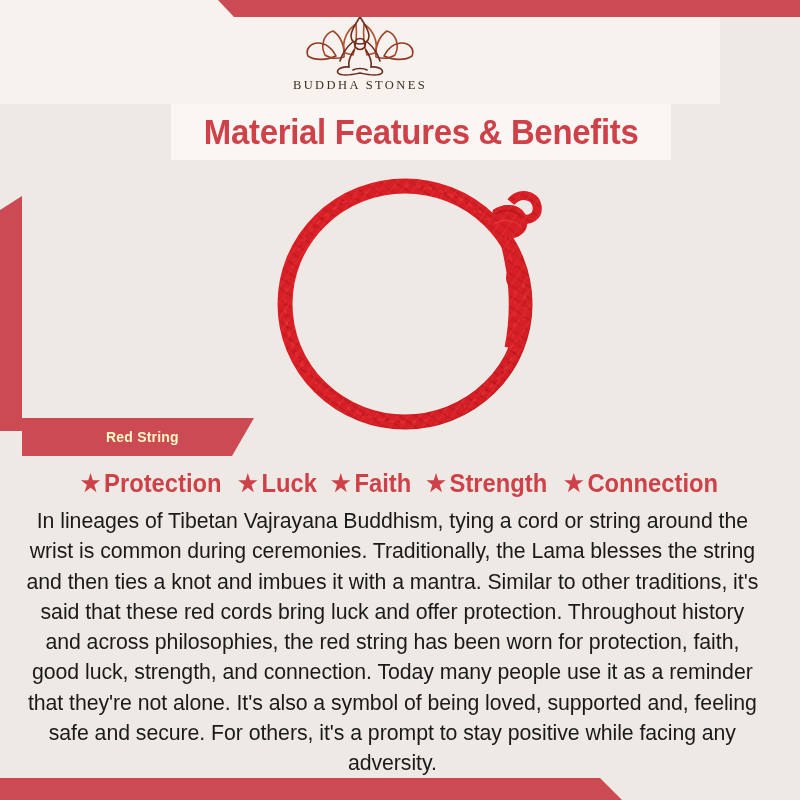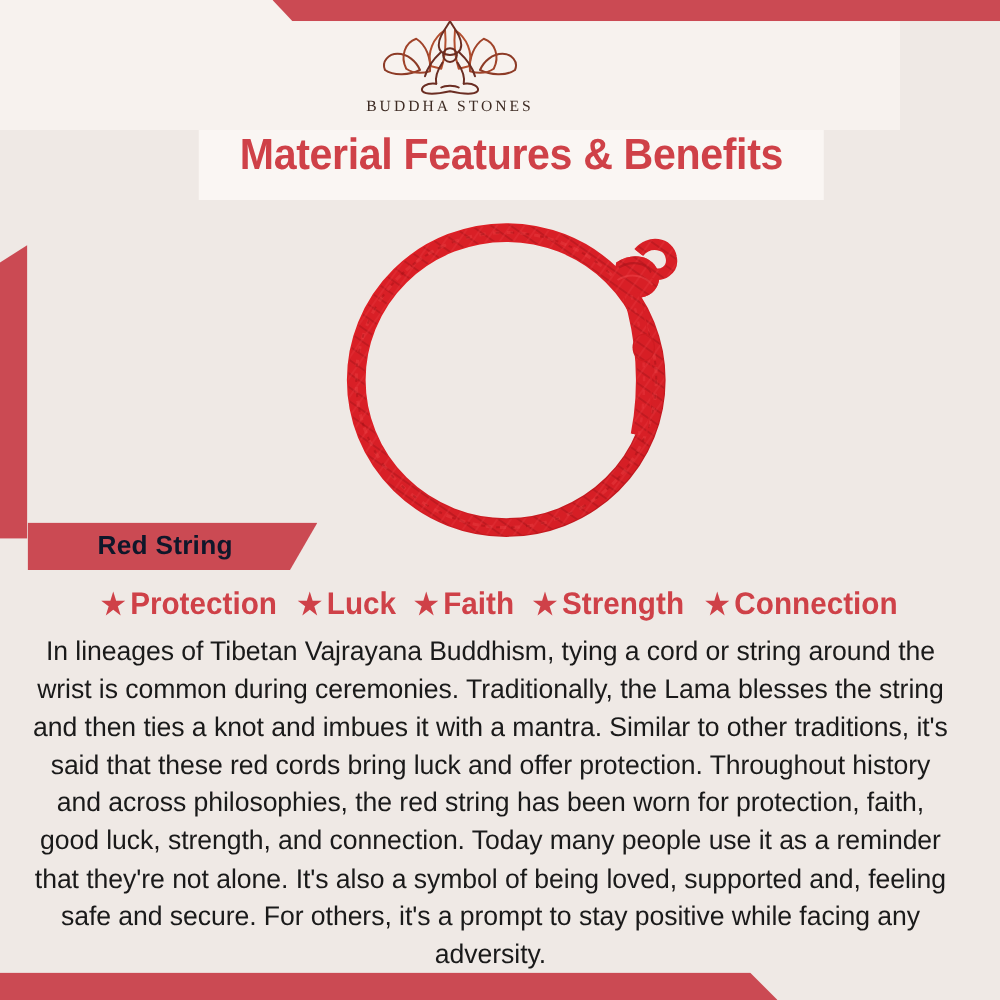--- a/index.html
+++ b/index.html
@@ -82,25 +82,26 @@
     letter-spacing: 2.4px;
     color: #3d2b23;
     margin-top: 2px;
     white-space: nowrap;
   }
 
   
   .title-banner {
     position: absolute;
     top: 104px;
-    left: 159px;
+    left: 171px;
     width: 500px;
     height: 56px;
     background: #faf6f3;
     display: flex;
+    align-items: center;
     justify-content: center;
     z-index: 3;
   }
   .title-banner h1 {
     margin: 0;
     font-family: "Liberation Sans Narrow", "Liberation Sans", sans-serif;
     font-weight: 700;
     font-size: 35px;
     letter-spacing: -0.3px;
     color: #cf4148;
@@ -133,25 +134,25 @@
     left: 22px;
     width: 232px;
     height: 38px;
     background: #cb4a53;
     clip-path: polygon(0 0, 232px 0, 210px 38px, 0 38px);
     display: flex;
     align-items: center;
     z-index: 4;
   }
   .label-banner span {
-    color: #0f172a;
+    color: #fef9c3;
     font-family: "Liberation Sans Narrow", "Liberation Sans", sans-serif;
     font-weight: 700;
-    font-size: 21px;
-    padding-left: 56px;
+    font-size: 14px;
+    padding-left: 84px;
     letter-spacing: 0.2px;
     white-space: nowrap;
   }
 
   
   .benefits {
     position: absolute;
     top: 463px;
     left: 0;
     width: 800px;

